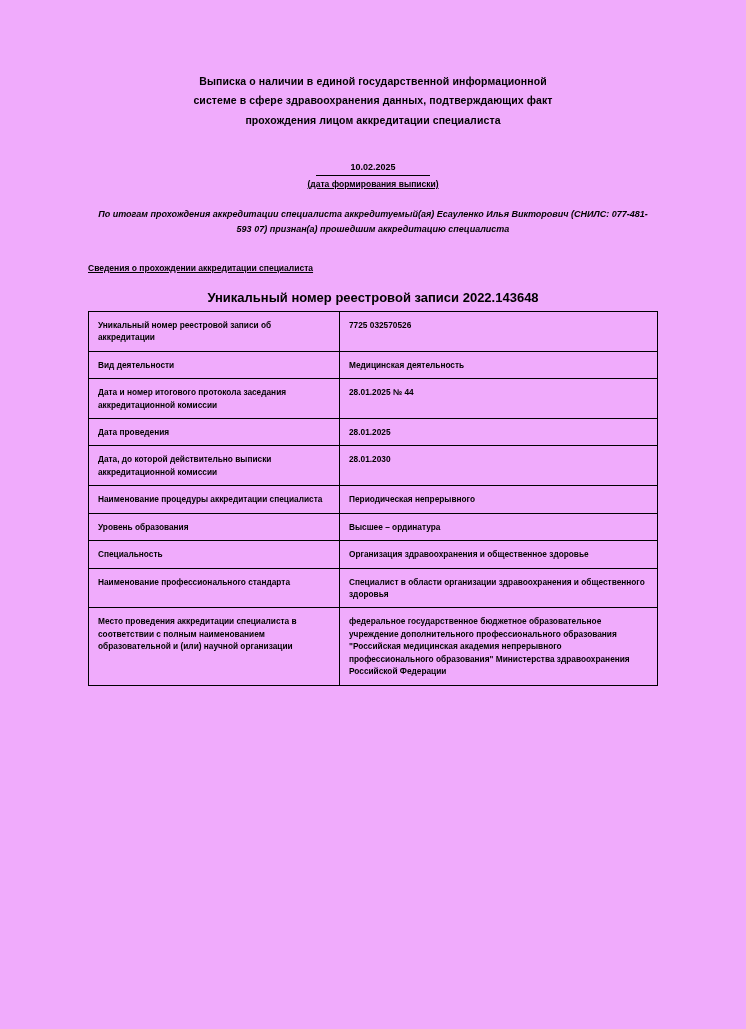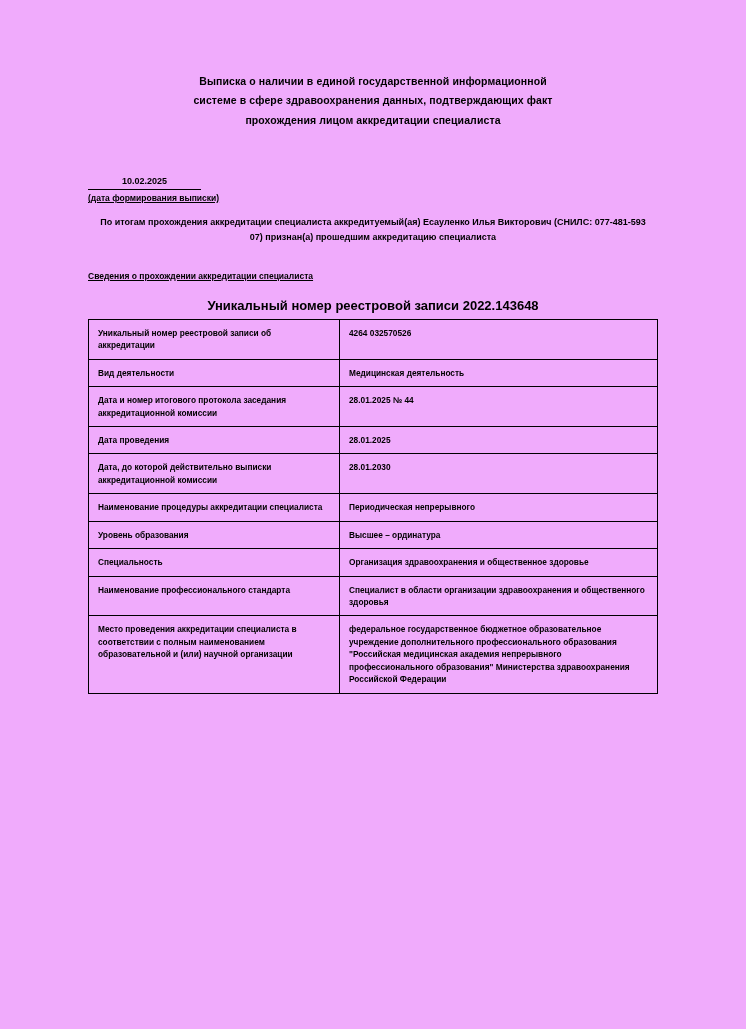--- a/index.html
+++ b/index.html
@@ -25,43 +25,45 @@
   .doc-title {
     text-align: center;
     font-size: 10.5px;
     font-weight: bold;
     line-height: 1.85;
     margin: 0 auto;
     width: 430px;
     letter-spacing: 0.01em;
   }
   .date-block {
-    margin-top: 40px;
+    margin-top: 26px;
+    text-align: center;
   }
   .date-value {
     font-size: 9px;
     font-weight: bold;
     display: inline-block;
     border-bottom: 1px solid #000;
     padding: 0 34px 2px 34px;
     line-height: 1.2;
   }
   .date-caption {
     font-size: 8.5px;
     font-weight: bold;
     margin-top: 3px;
     text-decoration: underline;
   }
   .intro {
-    margin-top: 12px;
+    margin-top: 18px;
     text-align: center;
     font-size: 9px;
     font-weight: bold;
     line-height: 1.65;
     padding: 0 6px;
+    font-style: italic;
   }
   .section-heading {
     margin-top: 26px;
     font-size: 8.5px;
     font-weight: bold;
     text-decoration: underline;
   }
   .record-number {
     margin-top: 17px;
     text-align: center;
@@ -108,21 +110,21 @@
   <div class="intro">По итогам прохождения аккредитации специалиста аккредитуемый(ая) Есауленко Илья Викторович (СНИЛС: 077-481-593 07) признан(а) прошедшим аккредитацию специалиста</div>
 
   <div class="section-heading">Сведения о прохождении аккредитации специалиста</div>
 
   <div class="record-number">Уникальный номер реестровой записи 2022.143648</div>
 
   <table class="data">
     <tbody>
       <tr>
         <td class="label">Уникальный номер реестровой записи об аккредитации</td>
-        <td class="value">4264 032570526</td>
+        <td class="value">7725 032570526</td>
       </tr>
       <tr>
         <td class="label">Вид деятельности</td>
         <td class="value">Медицинская деятельность</td>
       </tr>
       <tr>
         <td class="label">Дата и номер итогового протокола заседания аккредитационной комиссии</td>
         <td class="value">28.01.2025 № 44</td>
       </tr>
       <tr>

